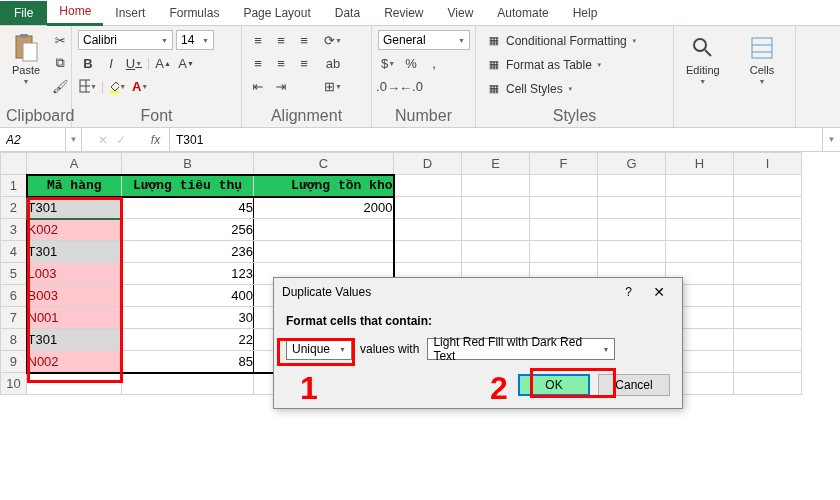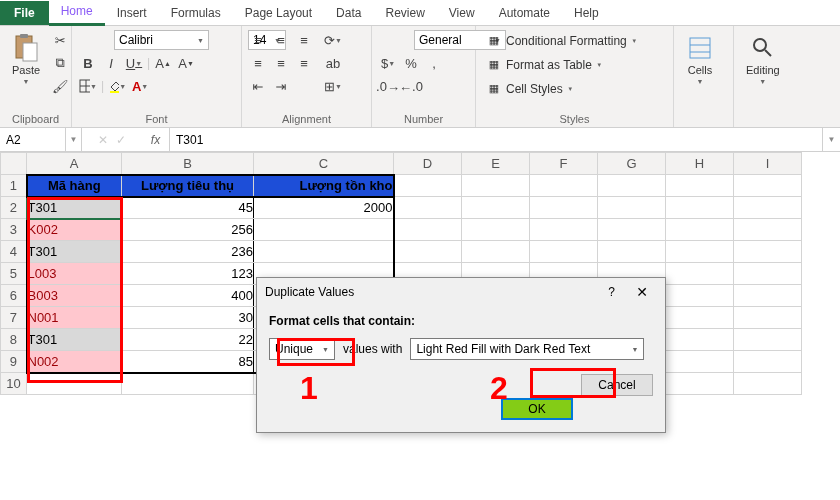--- a/index.html
+++ b/index.html
@@ -1,65 +1,65 @@
 <!DOCTYPE html>
 <html><head>
 <meta charset="utf-8">
 <style>
 * { box-sizing: border-box; margin: 0; padding: 0; font-family: "Segoe UI", Arial, sans-serif; }
 body { width: 840px; height: 500px; background: #fff; font-size: 12px; position: relative; overflow: hidden; }
 
 
 .tabs { display: flex; align-items: center; height: 26px; background: #fff; border-bottom: 1px solid #d0d0d0; }
-.file-tab { background: #217346; color: #fff; padding: 4px 14px; height: 24px; display: flex; align-items: center; font-weight: bold; }
+.file-tab { background: #217346; color: #fff; padding: 4px 14px; height: 24px; display: flex; align-items: center; }
 .tab { padding: 4px 12px; color: #444; cursor: pointer; height: 26px; display: flex; align-items: center; }
-.tab.active { border-bottom: 3px solid #217346; color: #8b5cf6; }
+.tab.active { border-bottom: 3px solid #217346; color: #b91c1c; }
 
 
 .ribbon { display: flex; height: 102px; background: #f3f2f1; border-bottom: 1px solid #d0d0d0; }
 .group { border-right: 1px solid #d8d8d8; padding: 4px 6px 2px 6px; display: flex; flex-direction: column; justify-content: space-between; }
-.group-label { text-align: center; font-size: 11px; color: #666; padding-top: 2px; position: relative; }
+.group-label { text-align: center; font-size: 16px; color: #666; padding-top: 2px; position: relative; }
 .grp-body { flex: 1; display: flex; align-items: flex-start; gap: 4px; }
 
 .big-btn { display: flex; flex-direction: column; align-items: center; justify-content: center; padding: 4px 6px; cursor: pointer; gap: 2px; }
 .big-btn .ic { width: 28px; height: 28px; display: flex; align-items: center; justify-content: center; font-size: 20px; }
 .big-btn .lbl { font-size: 11px; color: #333; }
 
 .col { display: flex; flex-direction: column; gap: 3px; }
 .row { display: flex; gap: 3px; align-items: center; }
 .icbtn { width: 20px; height: 20px; display: flex; align-items: center; justify-content: center; cursor: pointer; font-size: 13px; color: #444; border: 1px solid transparent; }
 .dd { width: 7px; font-size: 7px; color: #666; display: inline-flex; align-items: center; justify-content: center; cursor: pointer; }
-.sel { height: 20px; border: 1px solid #bcbcbc; background: #fff; font-size: 12px; padding: 4px 4px; display: flex; align-items: center; justify-content: space-between; gap: 4px; cursor: pointer; margin-left: 36px; }
+.sel { height: 20px; border: 1px solid #bcbcbc; background: #fff; font-size: 12px; padding: 4px 4px; display: flex; align-items: center; justify-content: space-between; gap: 4px; cursor: pointer; }
 
 .style-item { height: 21px; display: flex; align-items: center; gap: 4px; padding: 0 4px; cursor: pointer; font-size: 12px; color: #333; }
 .style-item .swatch { width: 16px; height: 14px; display: flex; align-items: center; justify-content: center; font-size: 11px; }
 
 
 .fbar { display: flex; height: 24px; border-bottom: 1px solid #d0d0d0; align-items: center; }
 .namebox { width: 66px; height: 100%; border-right: 1px solid #d0d0d0; padding: 0 6px; display: flex; align-items: center; background: #fff; }
-.namebox input { border: none; width: 100%; font-size: 12px; outline: none; }
+.namebox input { border: none; width: 100%; font-size: 12px; outline: none; font-style: italic; }
 .nbdd { width: 16px; border-right: 1px solid #d0d0d0; height: 100%; display: flex; align-items: center; justify-content: center; color: #888; font-size: 8px; cursor: pointer; }
 .fxbtn { width: 28px; height: 100%; display: flex; align-items: center; justify-content: center; font-style: italic; color: #666; border-right: 1px solid #d0d0d0; cursor: pointer; }
 .fxinput { flex: 1; padding: 0 6px; font-size: 12px; }
 .fxdd { width: 18px; border-left: 1px solid #d0d0d0; height: 100%; display: flex; align-items: center; justify-content: center; color: #888; font-size: 8px; cursor: pointer; }
 
 
 .grid-wrap { position: relative; }
 .sheet { border-collapse: collapse; table-layout: fixed; }
 .sheet th, .sheet td { border: 1px solid #d4d4d4; font-size: 13px; height: 22px; padding: 0; overflow: hidden; }
 .sheet th { background: #f3f2f1; color: #555; font-weight: normal; }
 .corner { width: 26px; background: #f3f2f1; border: 1px solid #d4d4d4; }
 .rowhdr { width: 26px; text-align: center; background: #f3f2f1; color: #555; }
 .colhdr { text-align: center; }
 .cell { padding: 2px 5px; white-space: nowrap; overflow: hidden; }
 .cA { width: 95px; }
 .cB { width: 132px; }
 .cC { width: 140px; }
 .cD, .cE, .cF, .cG, .cH, .cI { width: 68px; }
-.tbl-hdr { font-weight: bold; font-size: 14px; background: #1d4ed8; }
+.tbl-hdr { font-weight: bold; font-size: 14px; background: #22c55e; font-family: Liberation Mono, monospace; }
 .tbl-border-top { border-top: 2px solid #000 !important; }
 .tbl-border-bottom { border-bottom: 2px solid #000 !important; }
 .tbl-border-left { border-left: 2px solid #000 !important; }
 .tbl-border-right { border-right: 2px solid #000 !important; }
 .hdr-b { border-bottom: 2px solid #000 !important; }
 
 .sel-outline { border: 2px solid #217346 !important; }
 
 .dup-light { background: #ffc7ce !important; color: #9c0006 !important; }
 .gray-row { background: #d9d9d9 !important; }
@@ -71,21 +71,21 @@
 .dlg { position: absolute; background: #f0f0f0; border: 1px solid #888; box-shadow: 2px 2px 8px rgba(0,0,0,.25); font-size: 12px; }
 .dlg-title { height: 28px; display: flex; align-items: center; justify-content: space-between; padding: 0 8px; font-size: 12px; }
 .dlg-title .r { display: flex; gap: 12px; align-items: center; }
 .dlg-close { width: 30px; height: 24px; display: flex; align-items: center; justify-content: center; font-size: 14px; cursor: pointer; }
 .dlg-body { padding: 8px 12px 12px 12px; }
 .dlg-label { font-weight: bold; margin-bottom: 10px; }
 .dlg-row { display: flex; align-items: center; gap: 8px; }
 .dlg-sel { border: 1px solid #7a7a7a; background: #fff; height: 22px; padding: 0 5px; display: flex; align-items: center; justify-content: space-between; gap: 6px; cursor: pointer; }
 .dlg-btns { display: flex; justify-content: flex-end; gap: 8px; margin-top: 14px; }
 .dlg-btn { min-width: 72px; height: 22px; border: 1px solid #adadad; background: #e1e1e1; cursor: pointer; font-size: 12px; }
-.dlg-btn.primary { border: 2px solid #0078d7; background: #84cc16; margin-top: 24px; }
+.dlg-btn.primary { border: 2px solid #0078d7; background: #86efac; }
 
 svg { display: block; }
 </style>
 </head>
 <body>
 
 <div class="tabs">
   <div class="file-tab">File</div>
   <div class="tab active">Home</div>
   <div class="tab">Insert</div>
@@ -233,47 +233,47 @@
         </div>
       <div class="style-item">
           <span class="swatch">▦</span>
           <span>Cell Styles</span>
           <span class="dd">▾</span>
         </div>
     </div>
     <div class="group-label">Styles</div>
   </div>
 
+  <div class="group" style="width:62px;border-right:none">
+    <div class="grp-body">
+      <div class="big-btn">
+        <span class="ic">
+            <svg width="24" height="24">
+              <circle cx="9" cy="9" r="6" fill="none" stroke="#444" stroke-width="2"></circle>
+              <line x1="14" y1="14" x2="20" y2="20" stroke="#444" stroke-width="2"></line>
+            </svg>
+          </span>
+        <span class="lbl">Editing</span>
+        <span class="dd">▼</span>
+      </div>
+    </div>
+    <div class="group-label"></div>
+  </div>
+
   <div class="group" style="width:60px">
     <div class="grp-body">
       <div class="big-btn">
         <span class="ic">
             <svg width="24" height="24">
               <rect x="2" y="2" width="20" height="20" fill="none" stroke="#5b9bd5"></rect>
               <line x1="2" y1="9" x2="22" y2="9" stroke="#5b9bd5"></line>
               <line x1="2" y1="16" x2="22" y2="16" stroke="#5b9bd5"></line>
             </svg>
           </span>
         <span class="lbl">Cells</span>
-        <span class="dd">▼</span>
-      </div>
-    </div>
-    <div class="group-label"></div>
-  </div>
-
-  <div class="group" style="width:62px;border-right:none">
-    <div class="grp-body">
-      <div class="big-btn">
-        <span class="ic">
-            <svg width="24" height="24">
-              <circle cx="9" cy="9" r="6" fill="none" stroke="#444" stroke-width="2"></circle>
-              <line x1="14" y1="14" x2="20" y2="20" stroke="#444" stroke-width="2"></line>
-            </svg>
-          </span>
-        <span class="lbl">Editing</span>
         <span class="dd">▼</span>
       </div>
     </div>
     <div class="group-label"></div>
   </div>
 </div>
 
 <div class="fbar">
   <div class="namebox">
       <input value="A2" style="">
@@ -426,37 +426,37 @@
           <td class="cell"></td>
           <td class="cell"></td>
           <td class="cell"></td>
   </tr>
 </tbody>
     </table>
 
 <div class="red-annot" style="left:27px; top:45px; width:96px; height:186px"></div>
 </div>
 
-<div class="dlg" style="left:256px; top:277px; width:410px">
+<div class="dlg" style="left:273px; top:277px; width:410px">
   <div class="dlg-title">
     <span>Duplicate Values</span>
     <div class="r">
       <span>?</span>
       <span class="dlg-close">✕</span>
     </div>
   </div>
   <div class="dlg-body">
     <div class="dlg-label">Format cells that contain:</div>
     <div class="dlg-row">
       <div class="dlg-sel" style="width:66px">
           <span>Unique</span>
           <span class="dd">▼</span>
         </div>
       <span>values with</span>
-      <div class="dlg-sel" style="width:234px">
+      <div class="dlg-sel" style="width:188px">
           <span>Light Red Fill with Dark Red Text</span>
           <span class="dd">▼</span>
         </div>
     </div>
     <div class="dlg-btns">
       <button class="dlg-btn primary">OK</button>
       <button class="dlg-btn">Cancel</button>
     </div>
   </div>
 </div>

